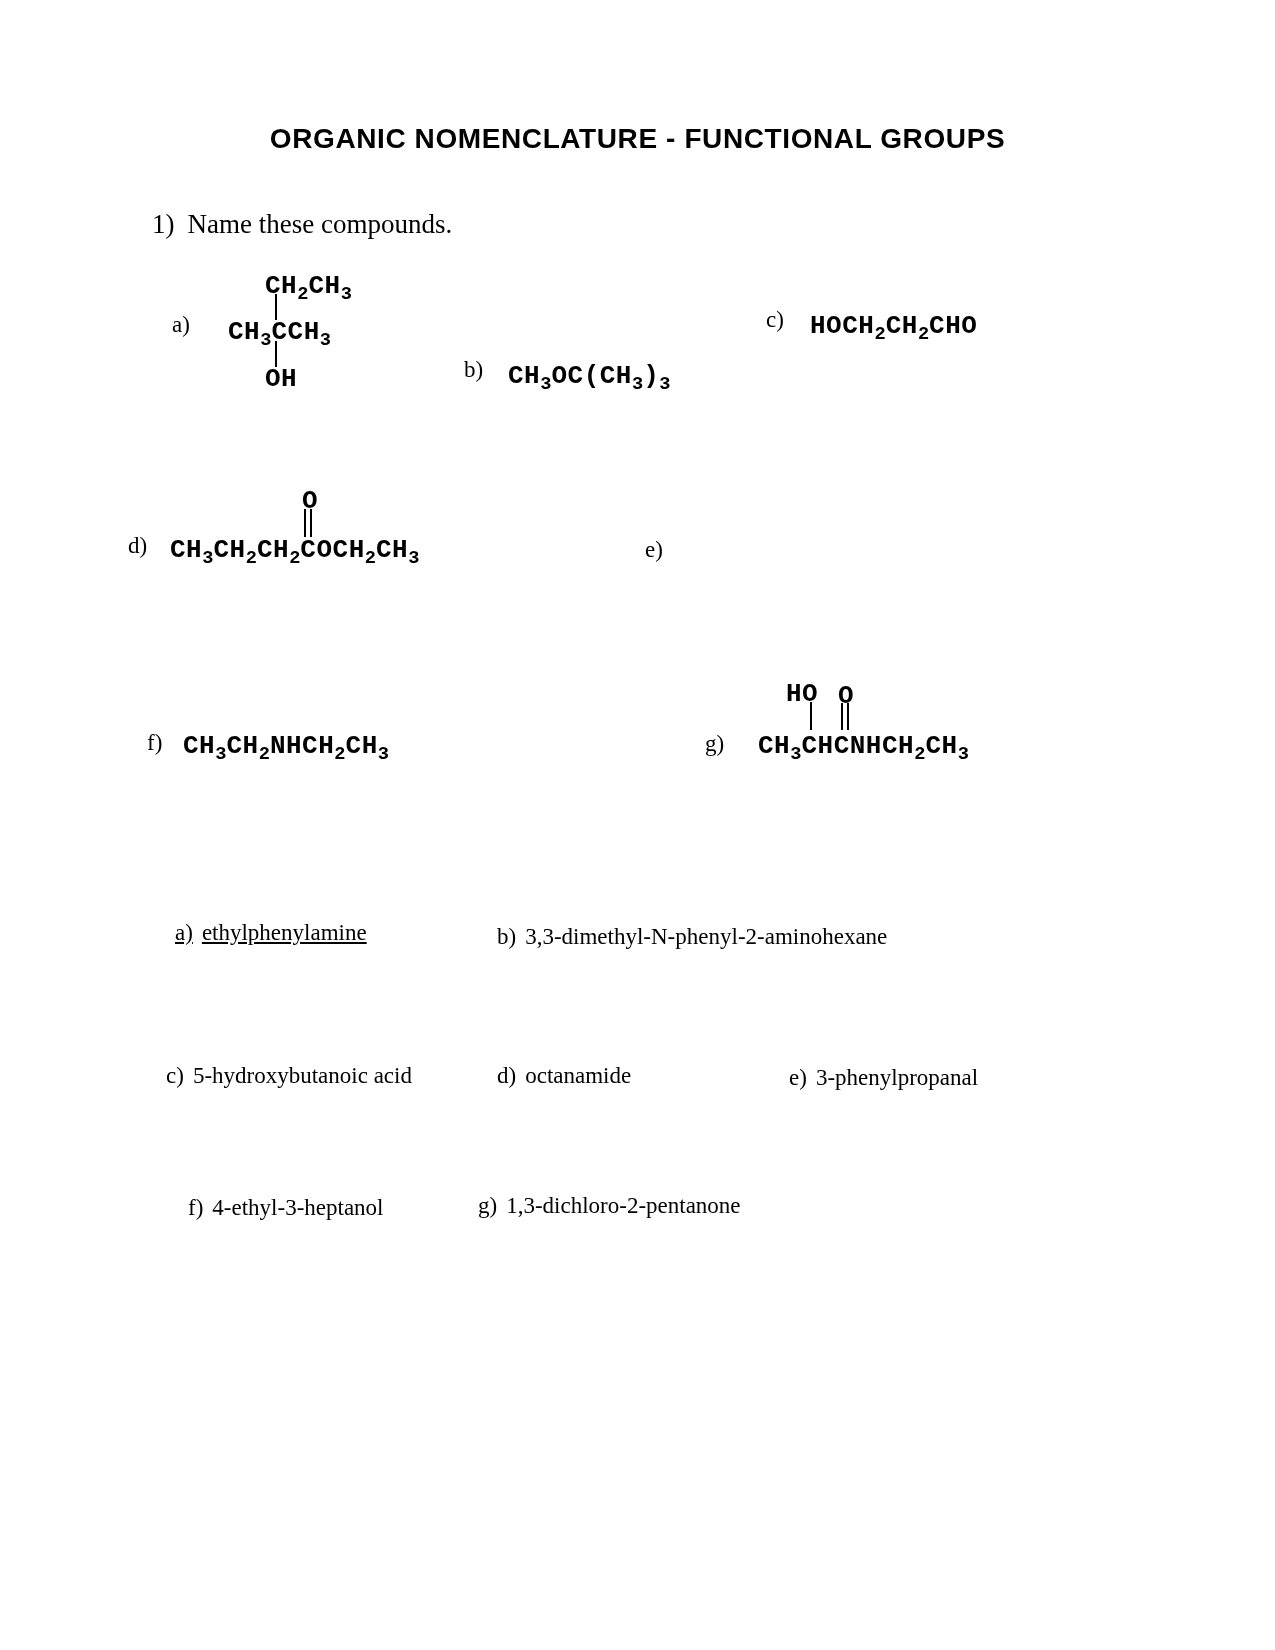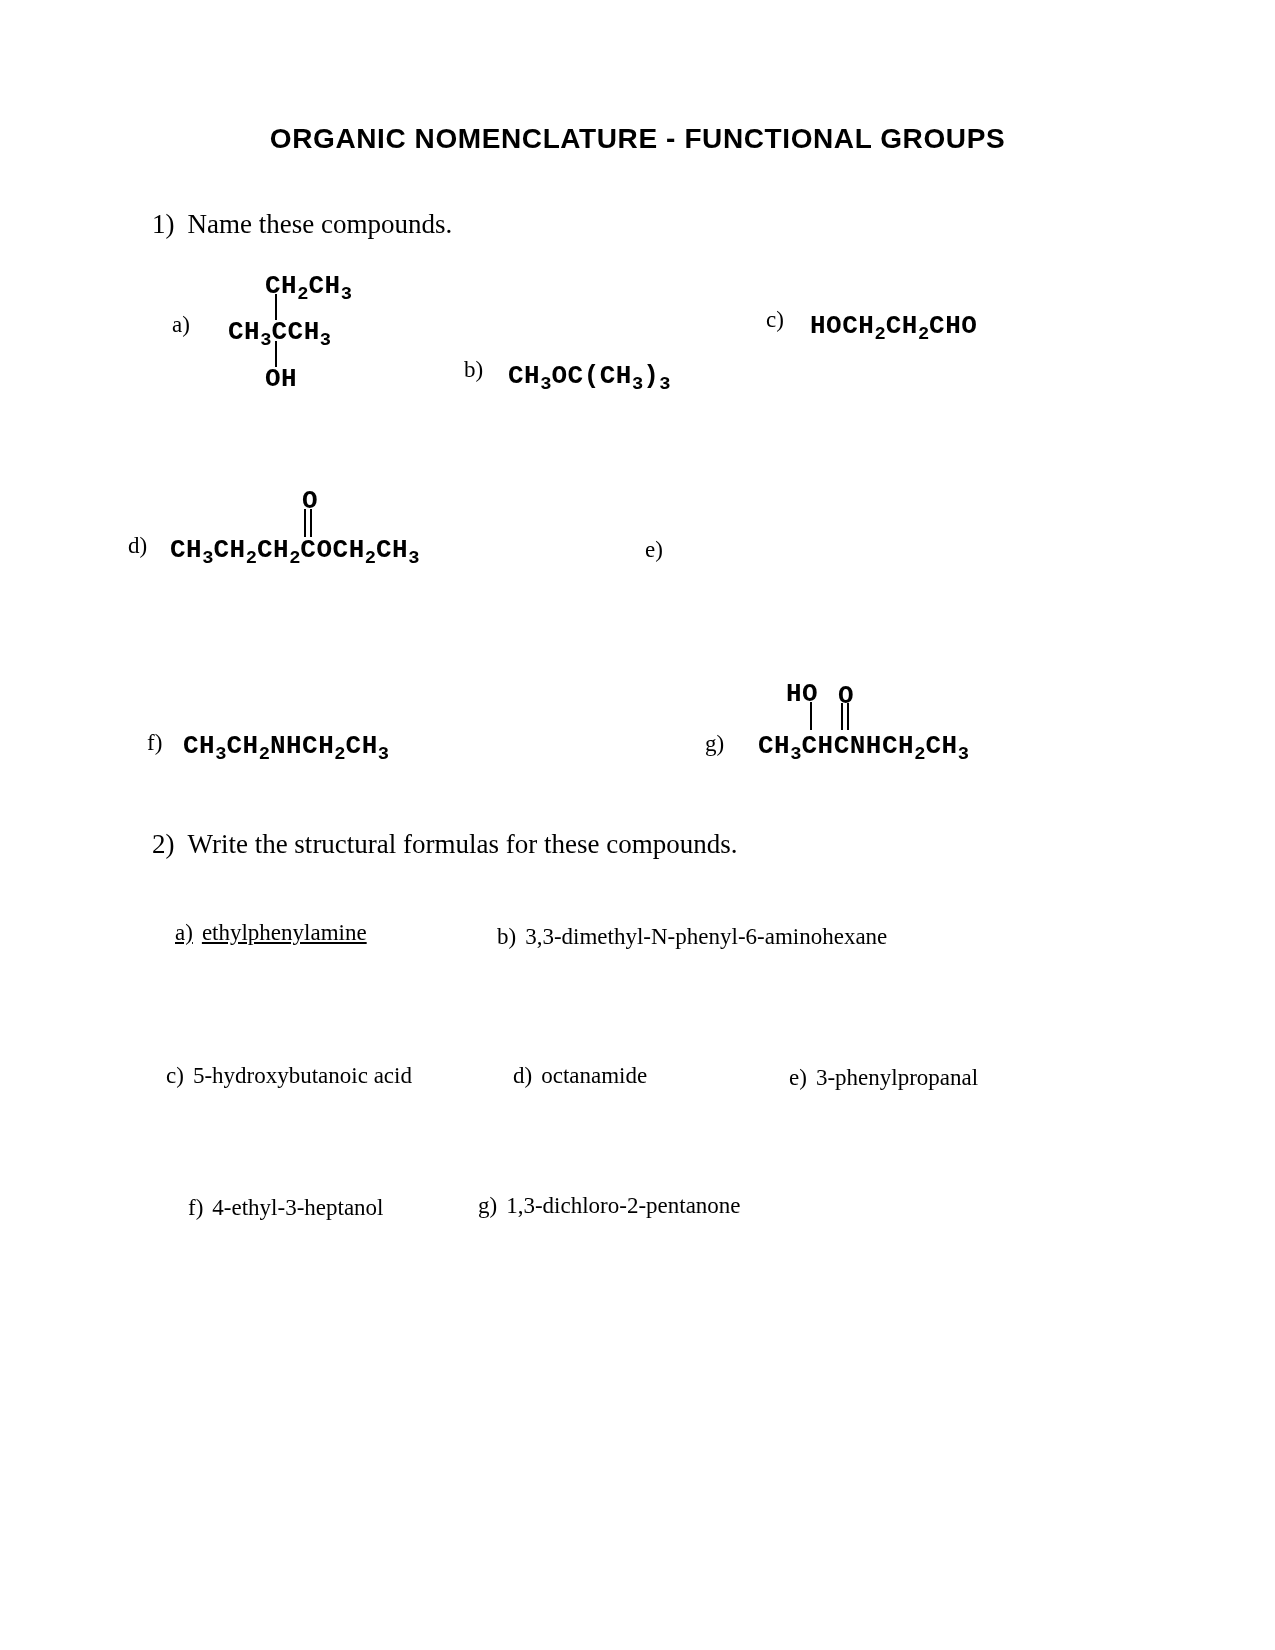--- a/index.html
+++ b/index.html
@@ -148,37 +148,34 @@
   <div class="lbl" style="left:147px; top:730px;">f)</div>
   <div class="formula" style="left:183px; top:733px;">CH<sub>3</sub>CH<sub>2</sub>NHCH<sub>2</sub>CH<sub>3</sub></div>
 
   <div class="lbl" style="left:705px; top:731px;">g)</div>
   <div class="formula" style="left:786px; top:681px;">HO</div>
   <div class="vbond" style="left:810px; top:702px; height:28px;"></div>
   <div class="formula" style="left:838px; top:683px;">O</div>
   <div class="vdbond" style="left:841px; top:703px; height:27px;"></div>
   <div class="formula" style="left:758px; top:733px;">CH<sub>3</sub>CHCNHCH<sub>2</sub>CH<sub>3</sub></div>
 
-  <div class="prompt" style="left:152px; top:829px;">
-    <span class="num">2)</span><span>Write the structural formulas for these compounds.</span>
-  </div>
 
   <div class="cname" style="left:175px; top:920px;text-decoration:underline;">
     <span class="cl">a)</span><span>ethylphenylamine</span>
   </div>
 
   <div class="cname" style="left:497px; top:924px;">
-    <span class="cl">b)</span><span>3,3-dimethyl-N-phenyl-6-aminohexane</span>
+    <span class="cl">b)</span><span>3,3-dimethyl-N-phenyl-2-aminohexane</span>
   </div>
 
   <div class="cname" style="left:166px; top:1063px;">
     <span class="cl">c)</span><span>5-hydroxybutanoic acid</span>
   </div>
 
-  <div class="cname" style="left:497px; top:1063px;margin-left:16px;">
+  <div class="cname" style="left:497px; top:1063px;">
     <span class="cl">d)</span><span>octanamide</span>
   </div>
 
   <div class="cname" style="left:789px; top:1065px;">
     <span class="cl">e)</span><span>3-phenylpropanal</span>
   </div>
 
   <div class="cname" style="left:168px; top:1195px;margin-left:20px;">
     <span class="cl">f)</span><span>4-ethyl-3-heptanol</span>
   </div>

